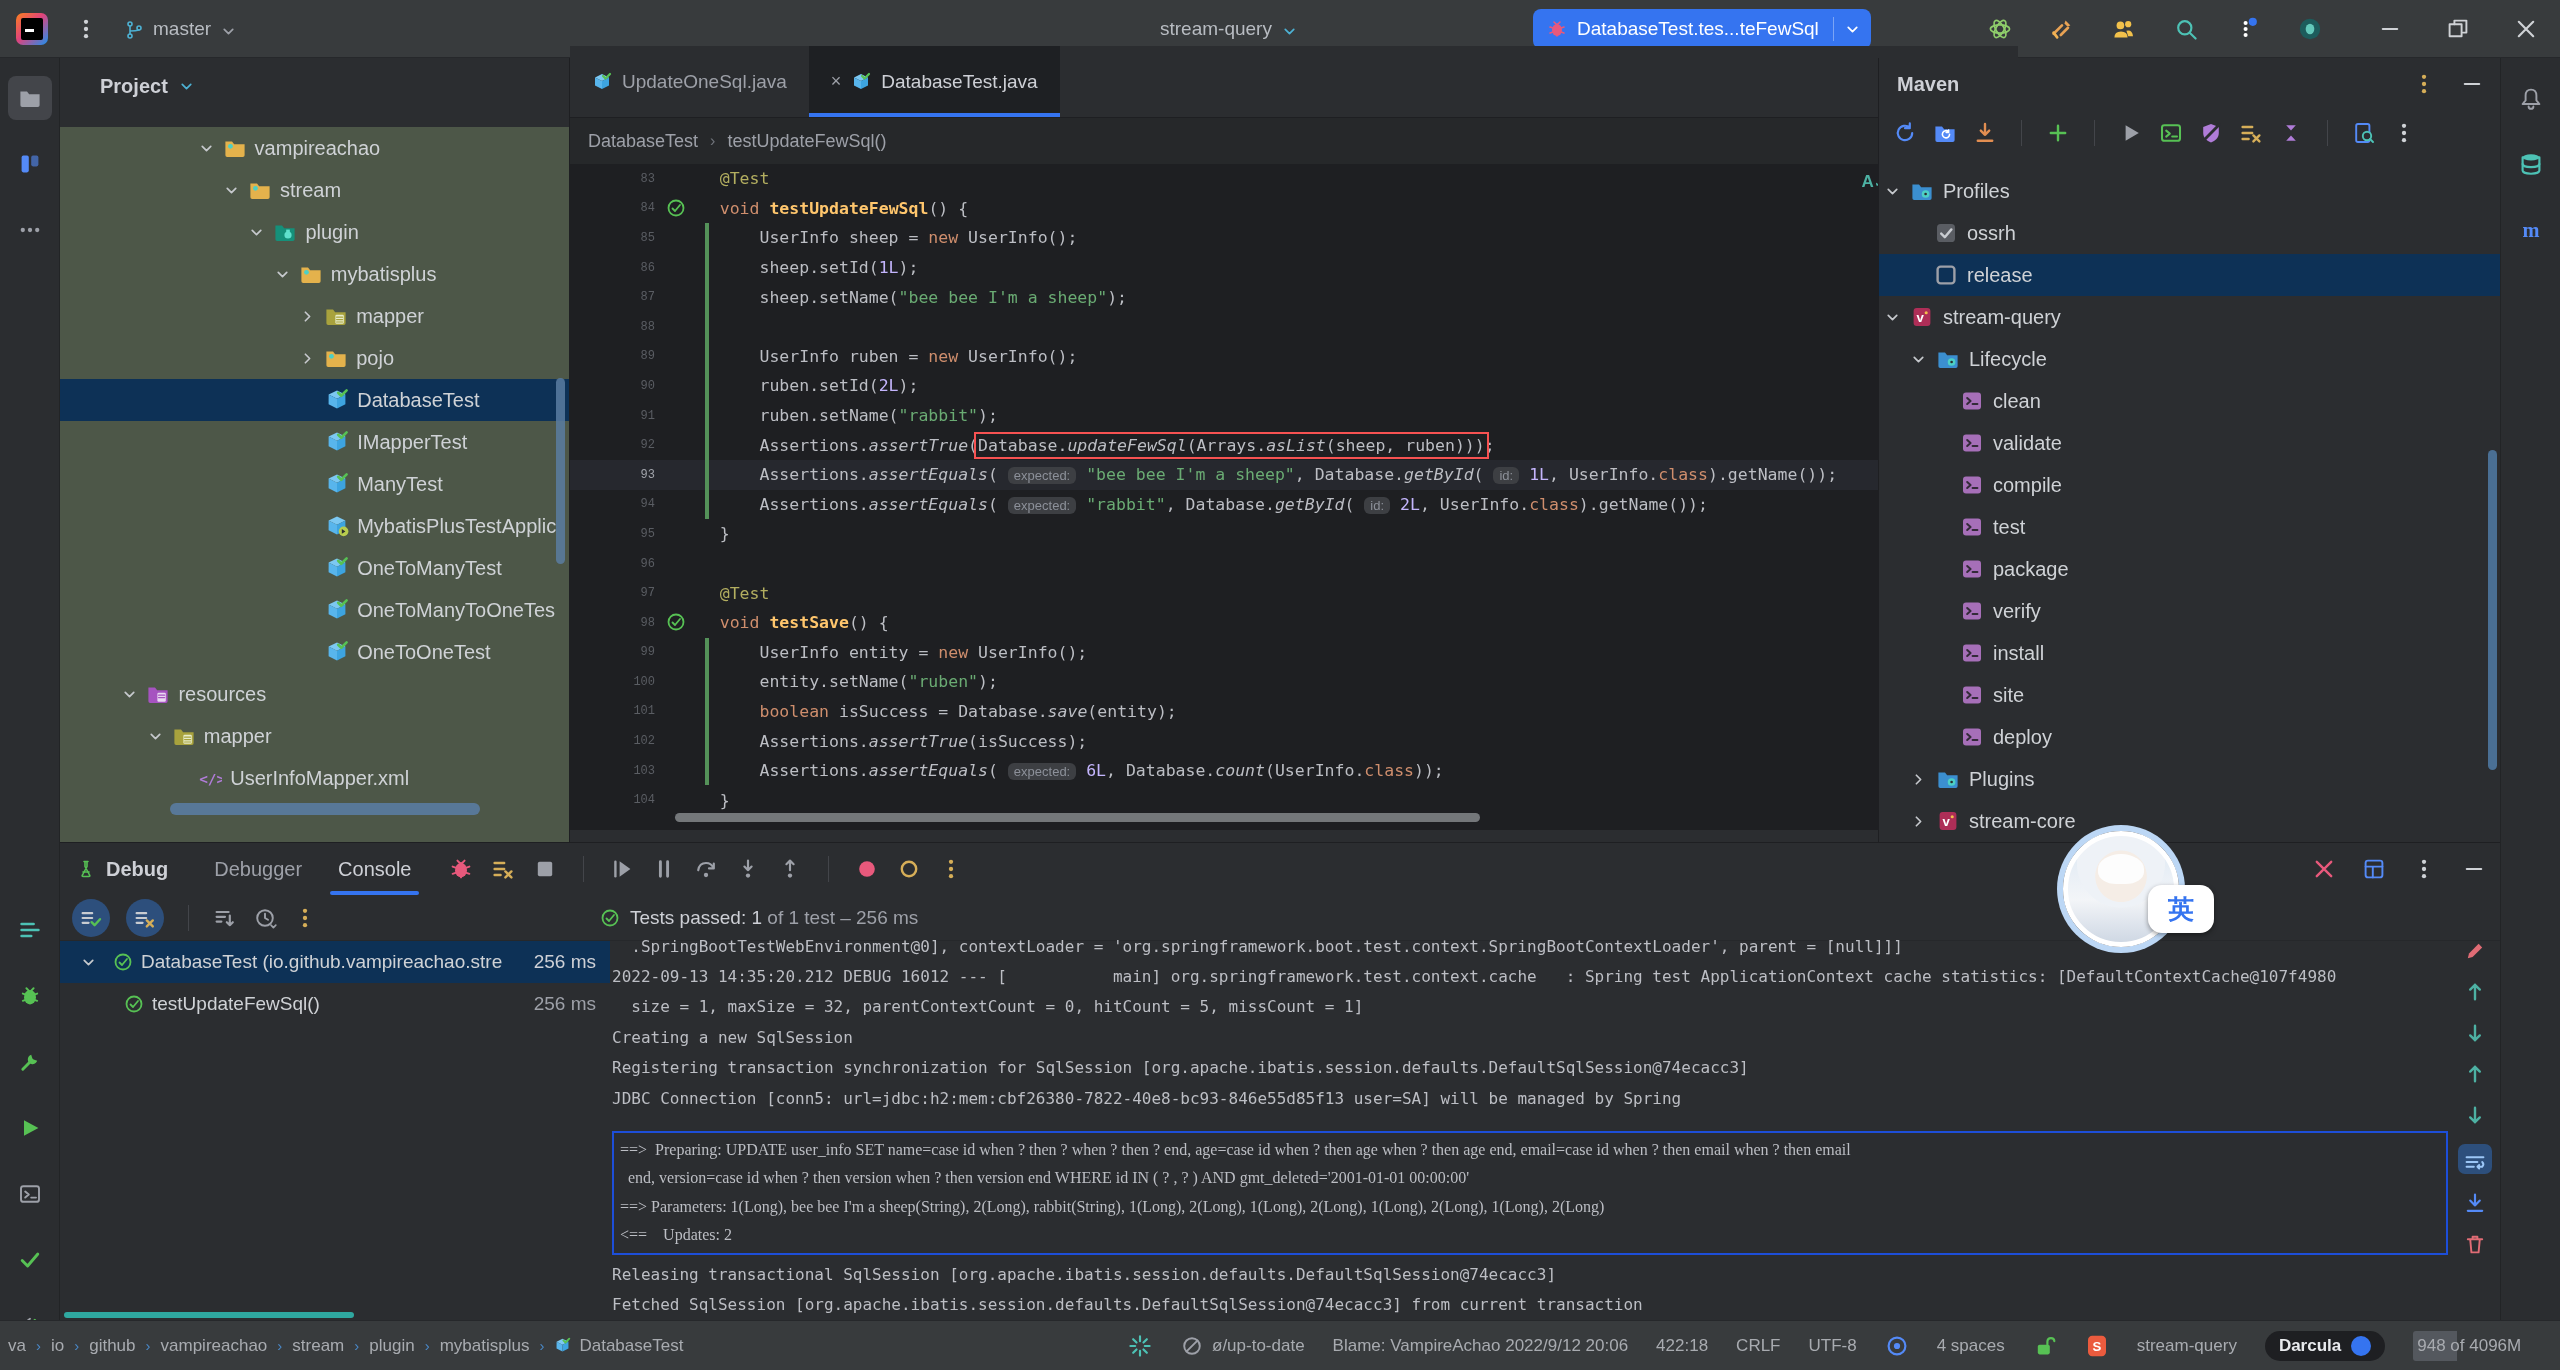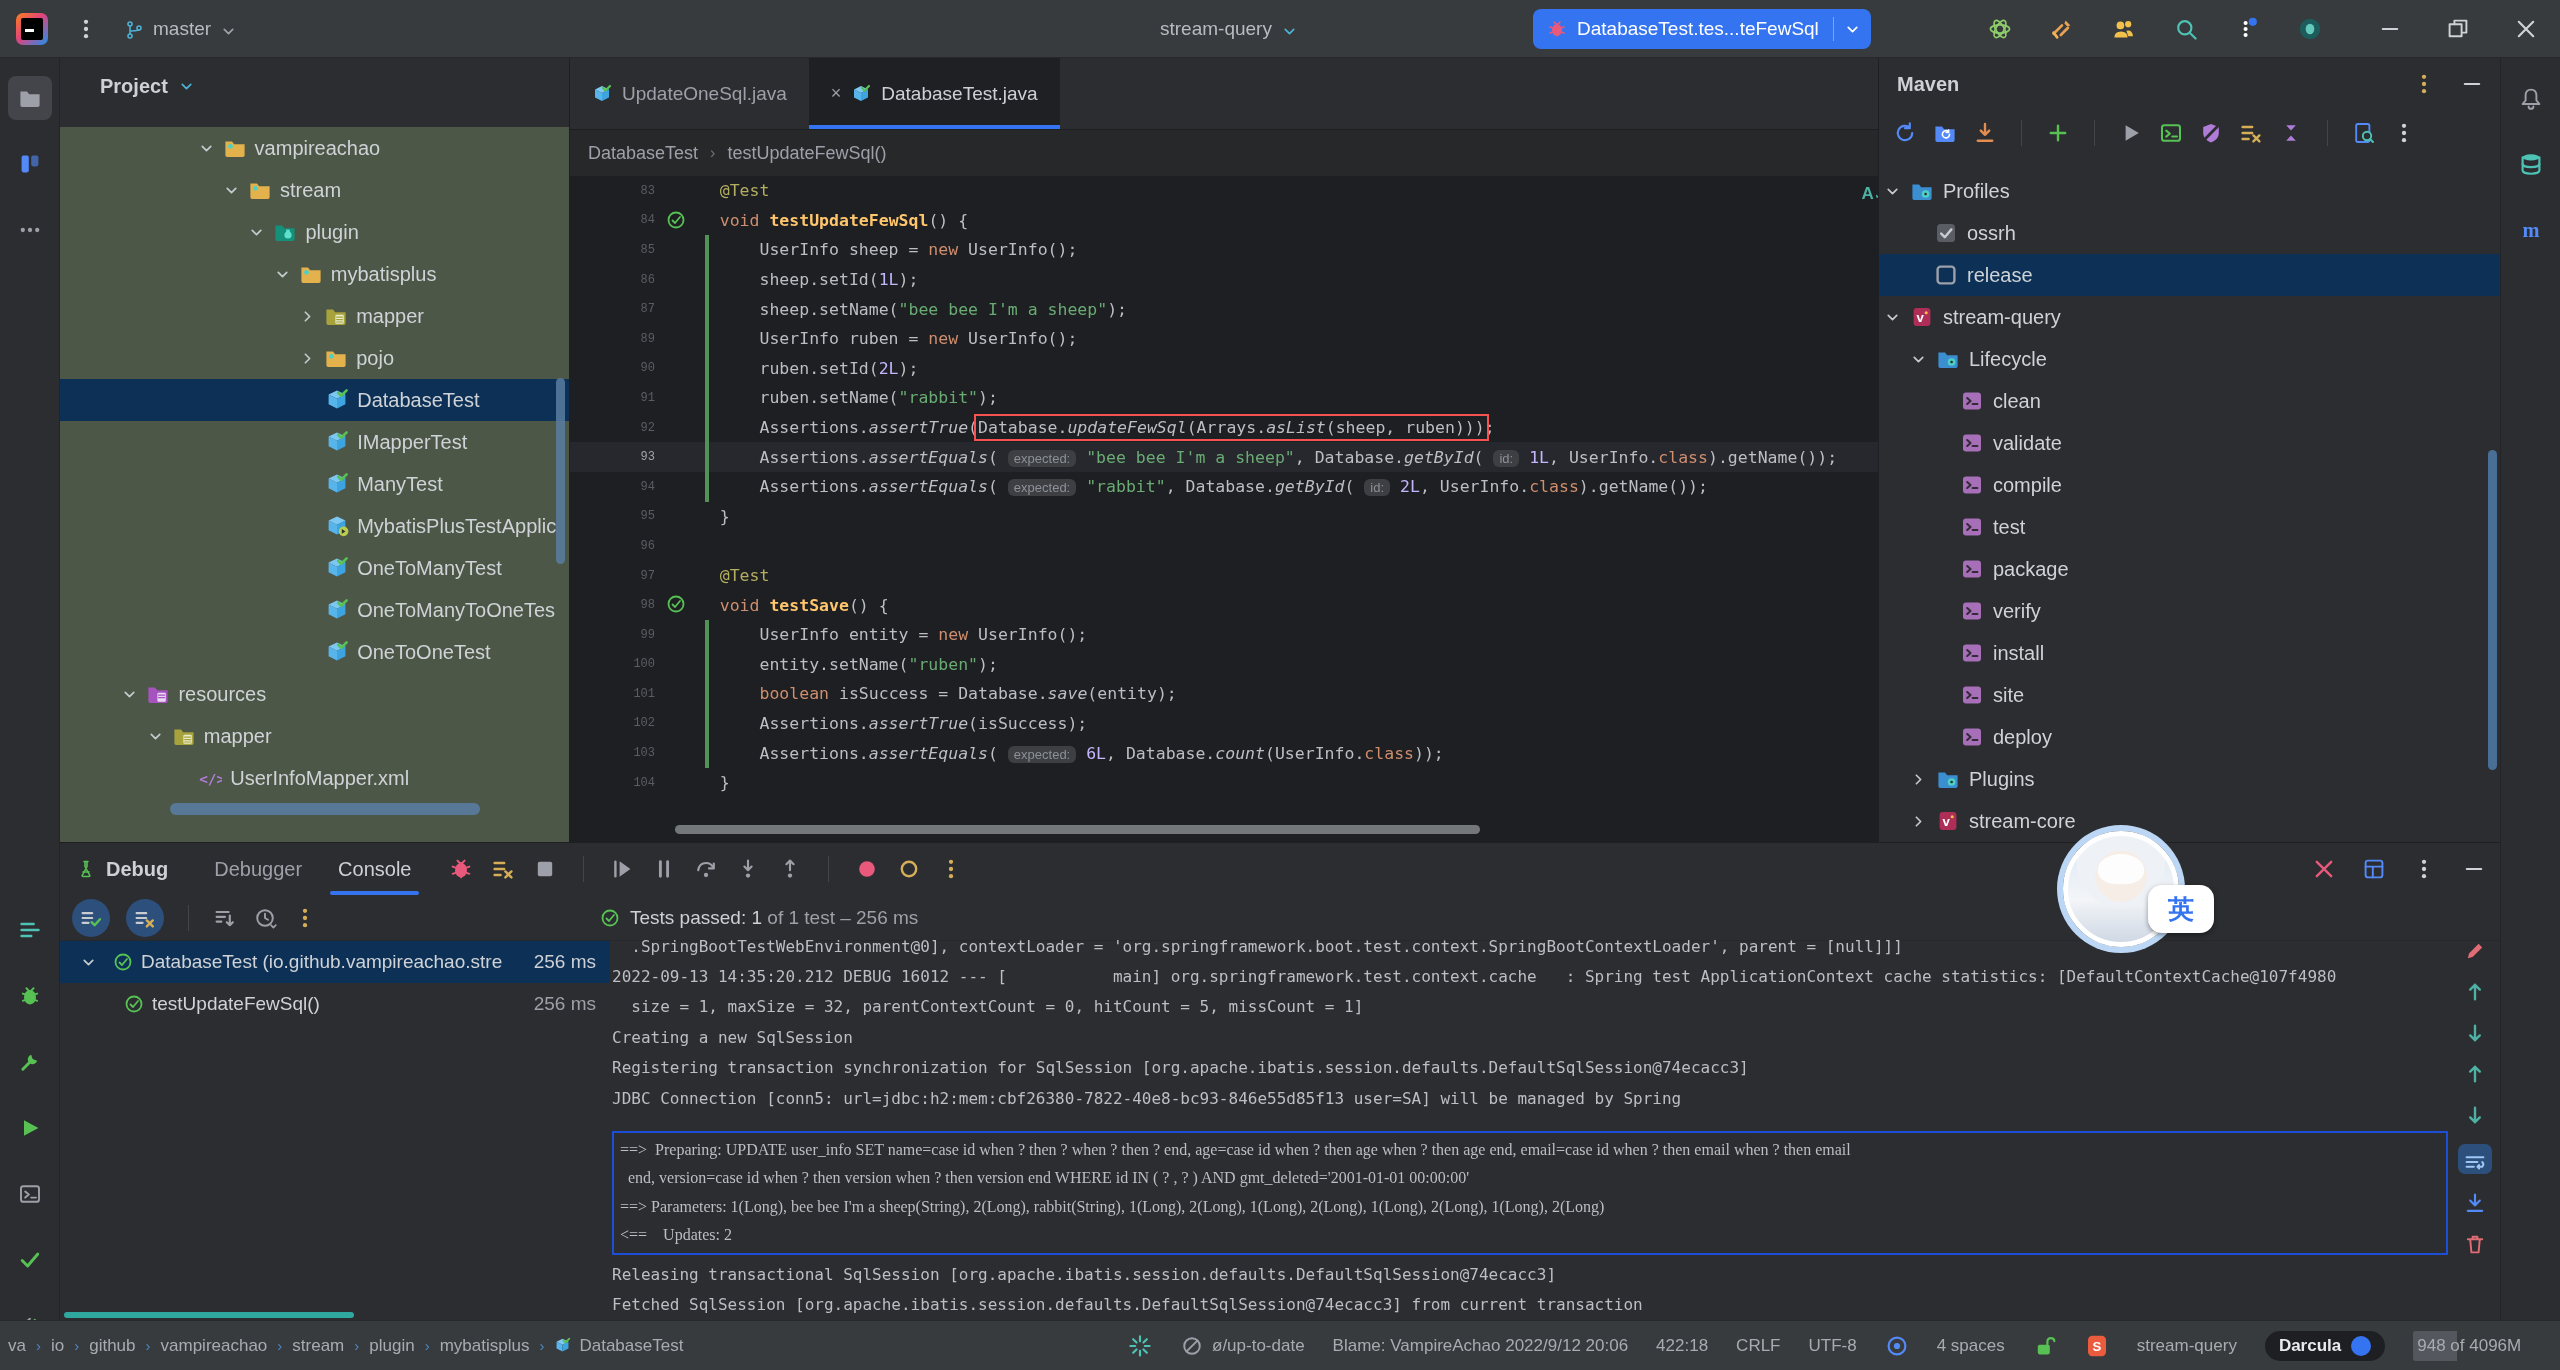--- a/index.html
+++ b/index.html
@@ -40,21 +40,21 @@
   .project .panel-h { padding-left:40px; gap:10px; height:56px; font-weight:bold; }
   .ptree { position:absolute; left:0; top:69px; right:0; bottom:0; background:#4d5748; overflow:hidden; }
   .trow { height:42px; display:flex; align-items:center; font-size:20px; color:#cfd2d6; white-space:nowrap; }
   .trow .sp { width:26px; }
   .trow .ic { margin-right:8px; }
   .trow.sel { background:#0d3156; }
   .pvscroll { position:absolute; right:4px; top:320px; width:9px; height:186px; border-radius:5px; background:#5a7ca1; opacity:.85; }
   .phscroll { position:absolute; left:110px; top:745px; width:310px; height:12px; border-radius:6px; background:#5a7ca1; opacity:.9; }
 
   
-  .editor { position:absolute; left:570px; top:58px; width:1448px; height:784px; background:#1e1f22; }
+  .editor { position:absolute; left:570px; top:46px; width:1448px; height:784px; background:#1e1f22; }
   .tabbar { position:absolute; left:0; top:0; right:0; height:72px; background:#2b2d30; border-bottom:1px solid #1e1f22; display:flex; align-items:stretch; }
   .tab { display:flex; align-items:center; gap:10px; padding:0 22px; font-size:19px; color:#9da0a8; position:relative; }
   .tab.active { background:#1e2023; color:#ced0d6; }
   .tab.active::after { content:""; position:absolute; left:0; right:0; bottom:0; height:4px; background:#3574f0; }
   .tab .x { color:#9da0a8; font-size:18px; }
   .tab-kebab { position:absolute; right:28px; top:22px; }
   .crumbs { position:absolute; left:0; top:72px; right:0; height:46px; background:#26282a; display:flex; align-items:center; padding-left:18px; gap:12px; font-size:18px; color:#9da0a8; }
   .crumbs .csep { color:#6f737a; font-size:16px; }
   .codearea { position:absolute; left:0; top:118px; right:0; bottom:0; overflow:hidden; }
   .cl { position:relative; height:29.6px; display:flex; align-items:center; }
@@ -627,20 +627,25 @@
           <span class="ln">86</span>
           <span class="gitbar"></span>
           <span class="code"><span>        sheep.setId(</span><span class="tk-n">1L</span><span>);</span></span>
         </div>
         <div class="cl">
           <span class="ln">87</span>
           <span class="gitbar"></span>
           <span class="code"><span>        sheep.setName(</span><span class="tk-s">"bee bee I'm a sheep"</span><span>);</span></span>
         </div>
         <div class="cl">
+          <span class="ln">88</span>
+          <span class="gitbar"></span>
+          <span class="code"></span>
+        </div>
+        <div class="cl">
           <span class="ln">89</span>
           <span class="gitbar"></span>
           <span class="code"><span>        UserInfo ruben = </span><span class="tk-k">new </span><span>UserInfo();</span></span>
         </div>
         <div class="cl">
           <span class="ln">90</span>
           <span class="gitbar"></span>
           <span class="code"><span>        ruben.setId(</span><span class="tk-n">2L</span><span>);</span></span>
         </div>
         <div class="cl">

